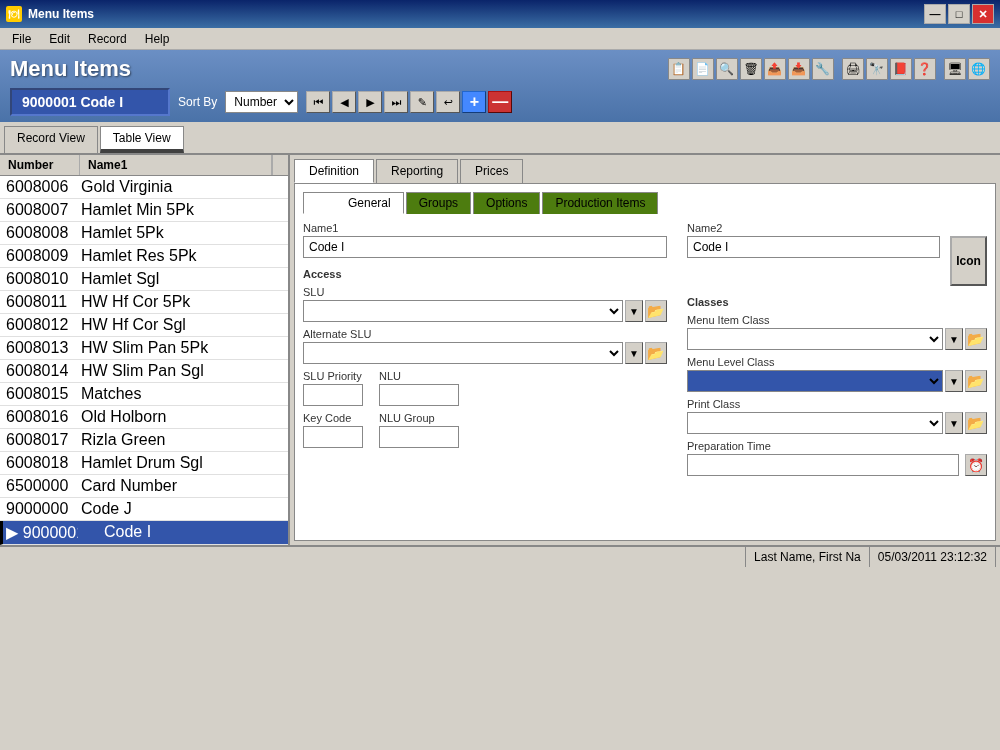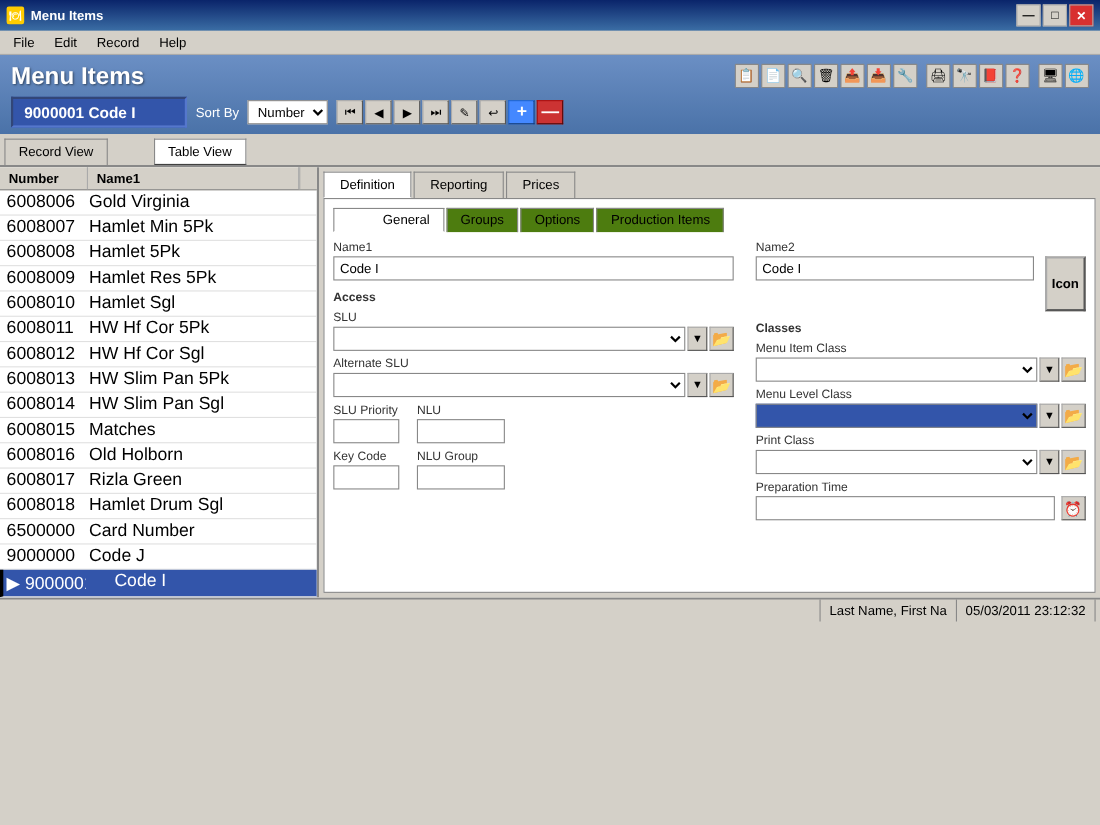--- a/index.html
+++ b/index.html
@@ -106,23 +106,22 @@
       padding: 4px 12px;
       background: #d4d0c8;
       border: 1px solid #888;
       border-bottom: none;
       cursor: pointer;
       font-size: 12px;
       color: #000;
     }
     .view-tab.active {
       background: white;
-      border-bottom: 1px solid #404040;
+      border-bottom: 4px solid #404040;
       z-index: 1;
-      margin-left: 40px;
     }
 
     
     .content-area {
       display: flex;
       flex: 1;
       border-top: 2px solid #888;
       background: white;
     }
 

